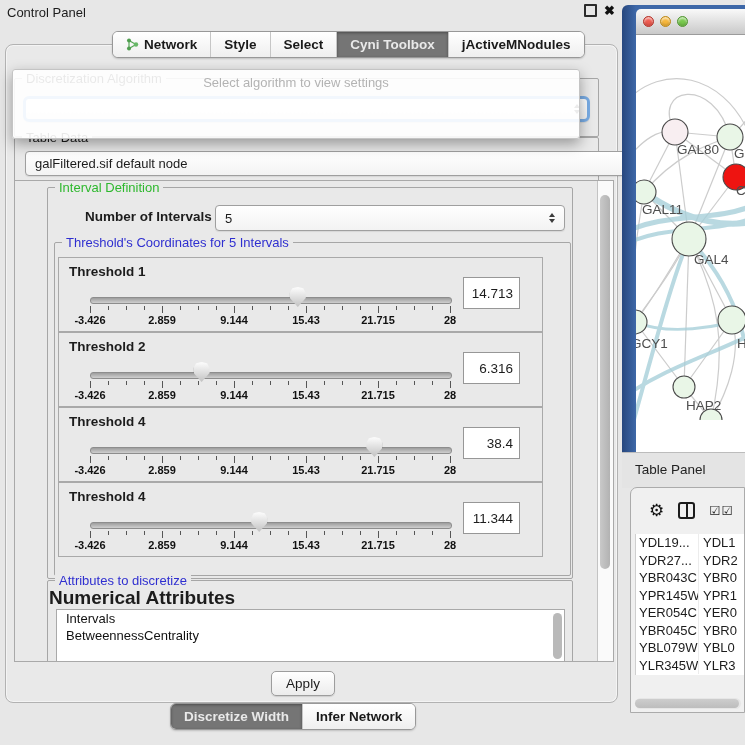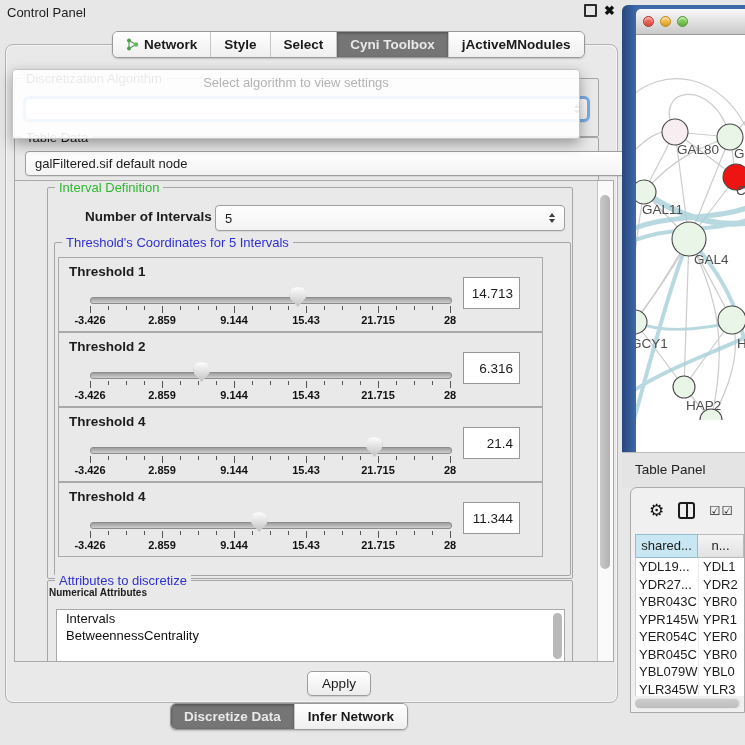--- a/index.html
+++ b/index.html
@@ -55,21 +55,21 @@
   .th-thumb{position:absolute;top:29px;width:16px;height:20px;transform:translateX(-50%);
             background:linear-gradient(#fdfdfd,#c2c2c2);
             clip-path:polygon(0% 30%,15% 6%,50% 0%,85% 6%,100% 30%,100% 55%,50% 100%,0% 55%);
             filter:drop-shadow(0 0 1px #777);}
   .tick{position:absolute;top:48px;width:1px;height:4px;background:#555;}
   .tick.major{height:7px;}
   .ticklab{position:absolute;top:56px;transform:translateX(-50%);font-size:11px;font-weight:bold;color:#111;white-space:nowrap;}
   .th-value{position:absolute;left:404px;top:19px;width:57px;height:32px;background:#fff;border:1px solid #979797;
             font-size:13.5px;display:flex;align-items:center;justify-content:flex-end;padding-right:6px;box-sizing:border-box;}
   
-  .attr-heading{position:absolute;left:34px;top:406px;font-size:10px;font-weight:bold;}
+  .attr-heading{position:absolute;left:34px;top:406px;font-size:19px;font-weight:bold;}
   .attr-list{position:absolute;left:41px;top:428px;width:507px;height:120px;background:#fff;border:1px solid #a9a9a9;overflow:hidden;}
   .attr-item{font-size:13px;height:17px;line-height:17px;padding-left:9px;color:#111;}
   .attr-list .lthumb{position:absolute;right:2px;top:3px;width:9px;height:46px;background:#b9b9b9;border-radius:5px;}
   
   .apply-btn{position:absolute;left:266px;top:627px;width:62px;height:23px;border:1px solid #9d9d9d;border-radius:5px;
              background:linear-gradient(#ffffff,#ececec);font-size:13.5px;display:flex;align-items:center;justify-content:center;
              box-shadow:0 1px 1px rgba(0,0,0,.12);}
   
   .net-window{position:absolute;left:622px;top:5px;width:123px;height:447px;
               background:linear-gradient(90deg,#27477e 0px,#3e68a8 14px);border-top-left-radius:6px;}
@@ -281,21 +281,21 @@
           <div class="tick" style="left: 373px;"></div>
           <div class="tick major" style="left: 391px;"></div>
           <span class="ticklab" style="left: 31px;">-3.426</span>
           <span class="ticklab" style="left: 103px;">2.859</span>
           <span class="ticklab" style="left: 175px;">9.144</span>
           <span class="ticklab" style="left: 247px;">15.43</span>
           <span class="ticklab" style="left: 319px;">21.715</span>
           <span class="ticklab" style="left: 391px;">28</span>
           <div class="th-thumb" style="left: 315.394px;"></div>
         </div>
-        <div class="th-value">21.4</div>
+        <div class="th-value">38.4</div>
       </div>
       <div class="th-panel" style="top: 301px;">
         <div class="th-label">Threshold 4</div>
         <div class="th-slider">
           <div class="th-track"></div>
           <div class="tick major" style="left: 31px;"></div>
           <div class="tick" style="left: 49px;"></div>
           <div class="tick" style="left: 67px;"></div>
           <div class="tick" style="left: 85px;"></div>
           <div class="tick major" style="left: 103px;"></div>
@@ -335,27 +335,27 @@
       <div class="attr-item">Intervals</div>
       <div class="attr-item">BetweennessCentrality</div>
       <div class="lthumb"></div>
     </div>
 
   <div class="vscroll">
       <div class="vthumb"></div>
     </div>
 </div>
 
-<div class="apply-btn" style="position:absolute;left:271px;top:671px;margin-left:36px;">
+<div class="apply-btn" style="position:absolute;left:271px;top:671px;">
   <span>Apply</span>
 </div>
 
 <div id="bottom-tabs" class="segbar">
     <div class="seg sel">
-      <span>Discretize Data</span>
+      <span>Discretize Width</span>
     </div>
     <div class="seg">
       <span>Infer Network</span>
     </div>
   </div>
 
 <div class="net-window">
   <div class="net-titlebar">
     <span class="light red"></span>
     <span class="light yellow"></span>
@@ -424,24 +424,20 @@
 </div>
 <div class="table-box">
   <div class="tb-toolbar">
     <span class="gear-ic">⚙</span>
     <span class="col-ic">
         <div></div>
       </span>
     <span class="checks">☑☑</span>
   </div>
   <div class="tgrid">
-    <div class="thead">
-        <div class="tcell th c1">shared...</div>
-        <div class="tcell th c2">n...</div>
-      </div>
     <div class="trows">
         <div class="trow">
           <div class="tcell c1">YDL19...</div>
           <div class="tcell c2">YDL1</div>
         </div>
         <div class="trow">
           <div class="tcell c1">YDR27...</div>
           <div class="tcell c2">YDR2</div>
         </div>
         <div class="trow">

